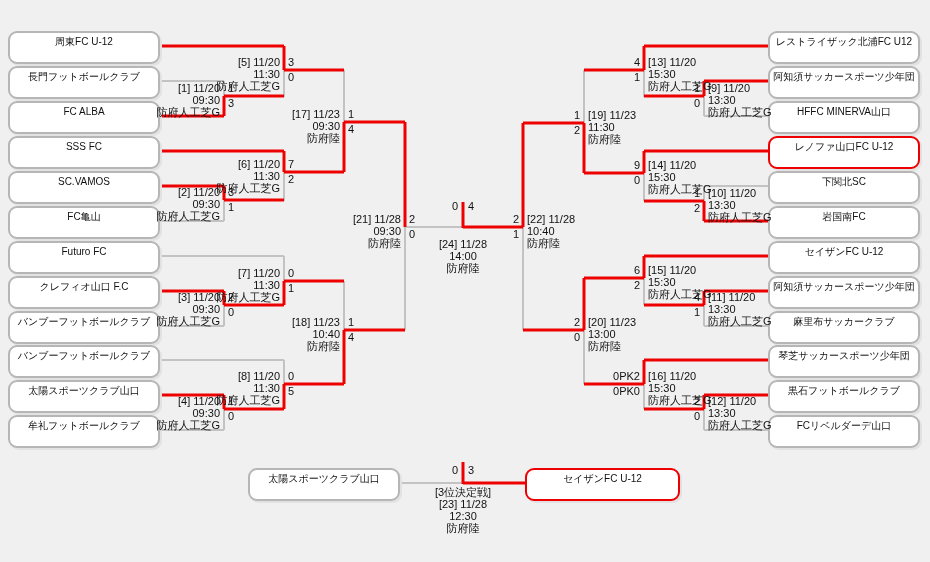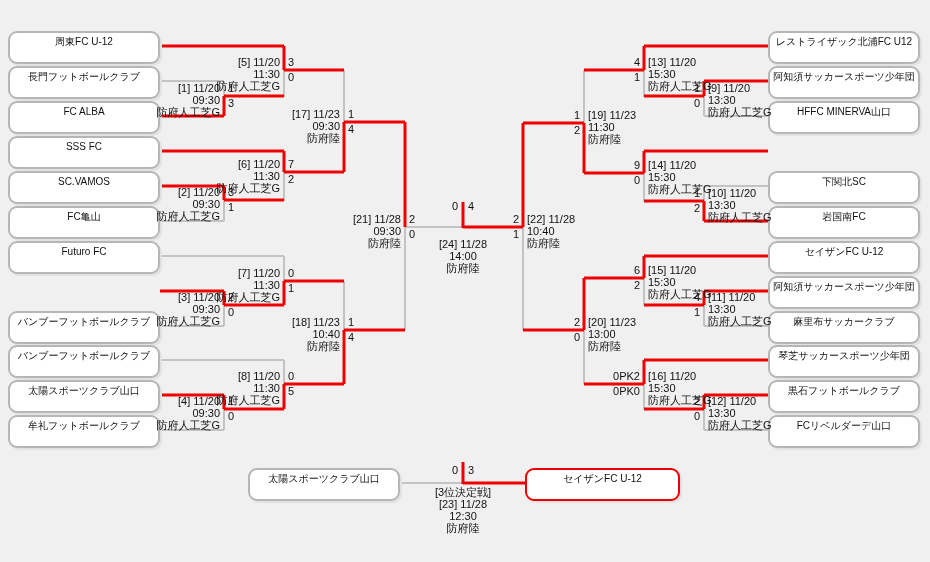--- a/index.html
+++ b/index.html
@@ -127,28 +127,30 @@
     </g>
   </svg>
 
   <div class="tb" style="left:8px;top:31px"><span>周東FC U-12</span></div>
   <div class="tb" style="left:8px;top:66px"><span>長門フットボールクラブ</span></div>
   <div class="tb" style="left:8px;top:101px"><span>FC ALBA</span></div>
   <div class="tb" style="left:8px;top:136px"><span>SSS FC</span></div>
   <div class="tb" style="left:8px;top:171px"><span>SC.VAMOS</span></div>
   <div class="tb" style="left:8px;top:206px"><span>FC亀山</span></div>
   <div class="tb" style="left:8px;top:241px"><span>Futuro FC</span></div>
+  <div class="tb" style="left:8px;top:276px"><span>クレフィオ山口 F.C</span></div>
   <div class="tb" style="left:8px;top:311px"><span>バンブーフットボールクラブ</span></div>
   <div class="tb" style="left:8px;top:345px"><span>バンブーフットボールクラブ</span></div>
   <div class="tb" style="left:8px;top:380px"><span>太陽スポーツクラブ山口</span></div>
   <div class="tb" style="left:8px;top:415px"><span>牟礼フットボールクラブ</span></div>
 
   <div class="tb" style="left:768px;top:31px"><span>レストライザック北浦FC U12</span></div>
   <div class="tb" style="left:768px;top:66px"><span>阿知須サッカースポーツ少年団</span></div>
   <div class="tb" style="left:768px;top:101px"><span>HFFC MINERVA山口</span></div>
+  <div class="tb hl" style="left:768px;top:136px"><span>レノファ山口FC U-12</span></div>
   <div class="tb" style="left:768px;top:171px"><span>下関北SC</span></div>
   <div class="tb" style="left:768px;top:206px"><span>岩国南FC</span></div>
   <div class="tb" style="left:768px;top:241px"><span>セイザンFC U-12</span></div>
   <div class="tb" style="left:768px;top:276px"><span>阿知須サッカースポーツ少年団</span></div>
   <div class="tb" style="left:768px;top:311px"><span>麻里布サッカークラブ</span></div>
   <div class="tb" style="left:768px;top:345px"><span>琴芝サッカースポーツ少年団</span></div>
   <div class="tb" style="left:768px;top:380px"><span>黒石フットボールクラブ</span></div>
   <div class="tb" style="left:768px;top:415px"><span>FCリベルダーデ山口</span></div>
 
   <div class="tb" style="left:248px;top:468px"><span>太陽スポーツクラブ山口</span></div>

